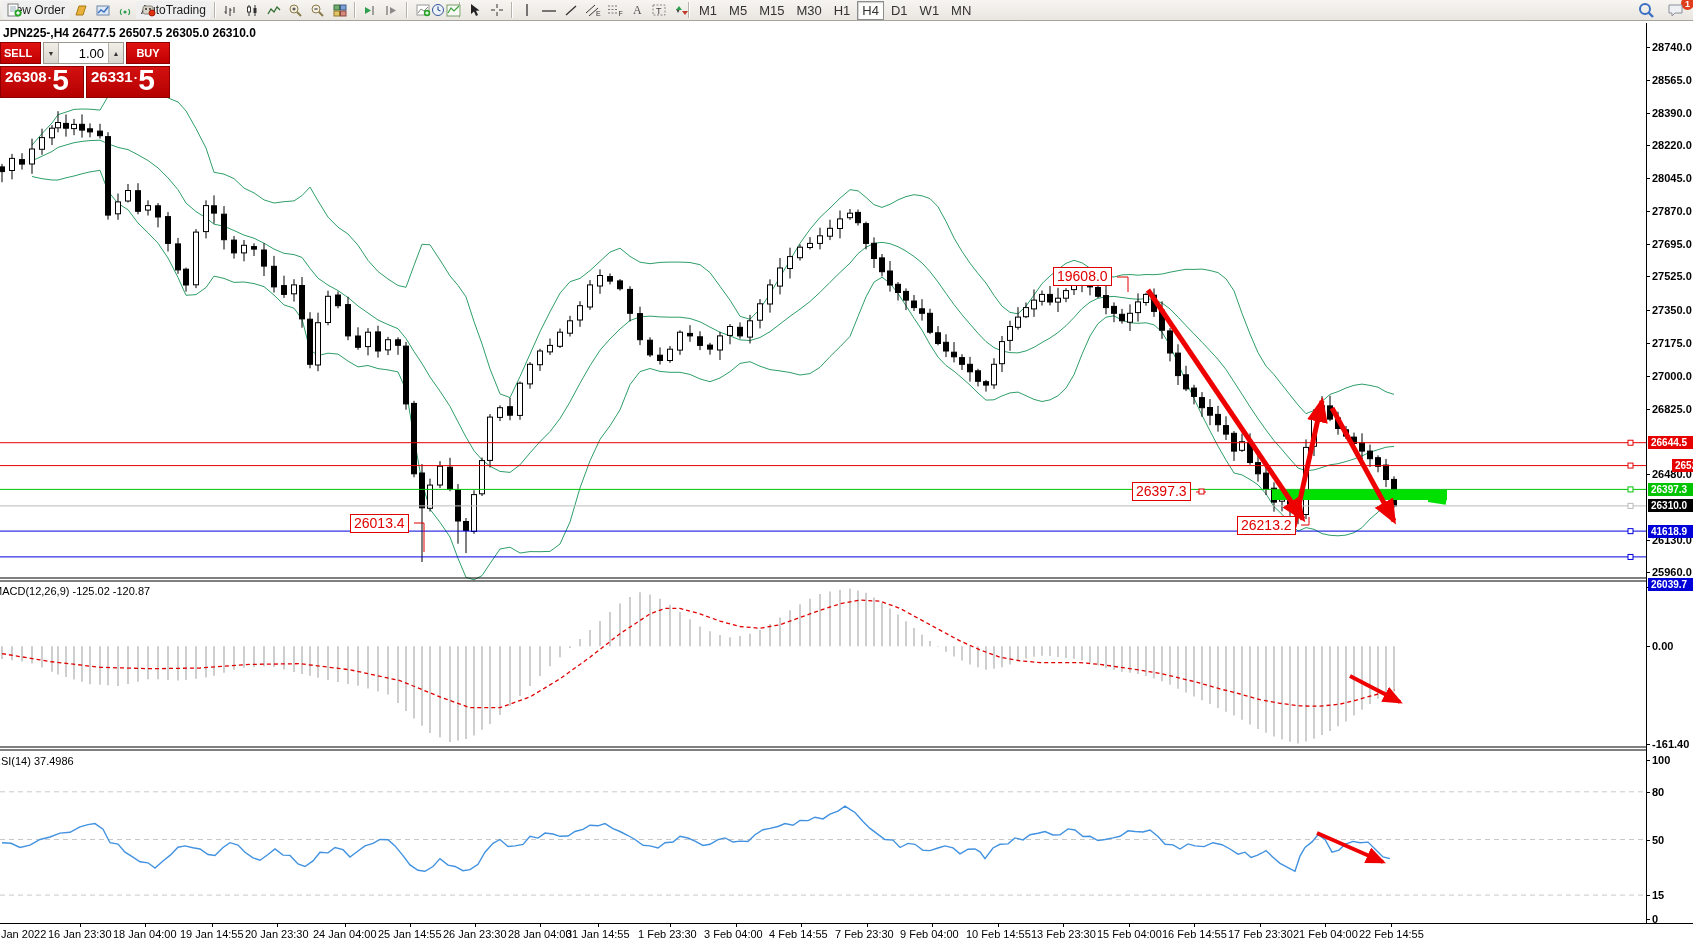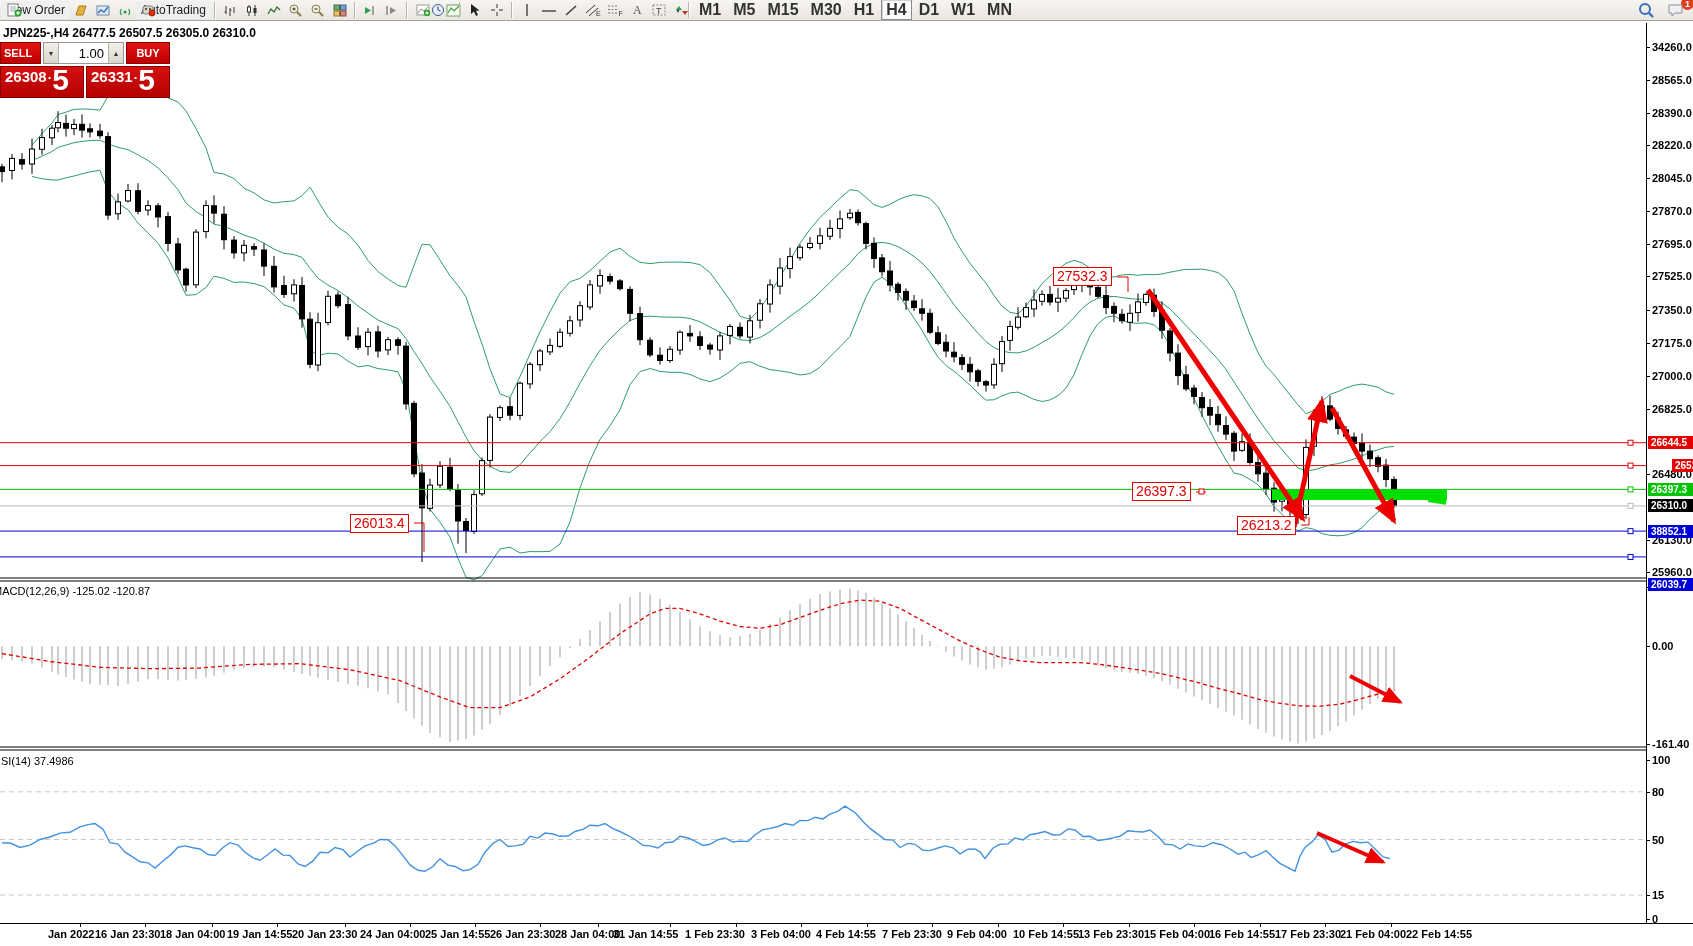--- a/index.html
+++ b/index.html
@@ -7,21 +7,21 @@
        font-family:"Liberation Sans",sans-serif;-webkit-font-smoothing:antialiased;}
   
   .toolbar{position:absolute;left:0;top:0;width:1693px;height:21px;
     background:linear-gradient(#f7f5f1,#e9e6e0);border-bottom:1px solid #a7a39d;
     display:flex;align-items:center;padding:0 2px;box-sizing:border-box;white-space:nowrap;}
   .tb{display:inline-flex;align-items:center;gap:4px;height:18px;padding:0 4px;border:1px solid transparent;
       border-radius:2px;font-size:12px;color:#1a1a1a;cursor:default;}
   .tbi{display:inline-flex;align-items:center;justify-content:center;width:22px;height:18px;}
   .sep{width:1px;height:16px;background:#b5b2ac;border-right:1px solid #fff;margin:0 3px;}
   .caret{font-size:8px;color:#444;margin-left:1px;}
-  .tf{font-size:16px;font-weight:bold;color:#333;padding:1px 4px;margin:4px 1px;border:1px solid transparent;}
+  .tf{font-size:13px;font-weight:normal;color:#333;padding:1px 4px;margin:4px 1px;border:1px solid transparent;}
   .tf.active{background:#fdfdfb;border:1px solid #8d8d8d;box-shadow:inset 1px 1px 1px #cfcfcf;}
   .right-icons{position:absolute;right:6px;top:1px;display:flex;align-items:center;gap:8px;}
   .badge{position:absolute;right:-7px;top:-4px;width:13px;height:13px;border-radius:50%;background:#e03c1e;
          color:#fff;font-size:9px;font-weight:bold;display:flex;align-items:center;justify-content:center;}
   
   .chart-title{position:absolute;left:3px;top:26px;font-size:12px;font-weight:bold;color:#000;z-index:5;}
   .pane-label{position:absolute;font-size:11px;color:#000;z-index:5;}
   
   .ocp{position:absolute;left:0;top:42px;width:170px;z-index:8;font-family:"Liberation Sans",sans-serif;}
   .ocp-row1{display:flex;height:22px;gap:2px;margin-bottom:2px;}
@@ -42,21 +42,21 @@
   .bp-dot{font-size:13px;font-weight:bold;margin:0 1px;}
   .bp-big{font-size:30px;font-weight:bold;line-height:26px;}
   
   .vaxis-line{position:absolute;left:1646px;top:23px;width:1px;height:901px;background:#000;z-index:4;}
   .ptick{position:absolute;left:1652px;font-size:11px;font-weight:bold;color:#000;z-index:4;}
   .ptick-mark{position:absolute;left:1646px;width:4px;height:1px;background:#000;z-index:4;}
   .pbox{position:absolute;left:1648px;width:45px;height:13px;color:#fff;font-size:10px;font-weight:bold;
         text-align:left;padding:0 0 0 3px;z-index:5;line-height:13px;box-sizing:border-box;}
   .time-axis{position:absolute;left:0;top:923px;width:1693px;height:23px;background:#fff;
        border-top:1.5px solid #000;z-index:4;}
-  .tlabel{position:absolute;top:4px;font-size:11px;font-weight:bold;color:#000;white-space:nowrap;padding-left:47px;}
+  .tlabel{position:absolute;top:4px;font-size:11px;font-weight:normal;color:#000;white-space:nowrap;}
   .ttick{position:absolute;top:0;width:1px;height:3px;background:#000;}
   
   .ann{position:absolute;border:1px solid #e00000;background:#fff;color:#e00000;font-size:14px;
        font-weight:500;padding:0 3px;line-height:17px;z-index:7;}
   svg{position:absolute;z-index:2;}
 </style>
 </head>
 <body>
 
 <div id="app">
@@ -815,21 +815,21 @@
       <polyline points="2,819.7 11,820.3 20,824.5 30,822.2 40,816.5 50,814.0 60,810.1 70,809.3 80,803.8 88,801.6 95,800.6 103,806.3 110,819.7 118,821.1 125,829.2 133,834.2 140,838.8 148,839.8 155,845.1 163,838.0 170,832.4 178,824.2 185,822.9 193,824.8 200,826.0 208,831.5 215,832.4 223,824.5 230,819.7 238,822.1 245,829.2 253,834.9 260,837.2 268,831.5 275,826.0 283,832.1 290,832.4 298,841.0 305,843.5 313,837.9 320,829.2 328,829.9 335,824.5 343,826.7 350,834.0 358,828.0 365,822.9 373,820.4 380,816.5 388,816.7 395,822.9 403,832.6 410,841.9 418,847.3 425,848.3 433,843.5 440,835.6 448,842.1 455,843.5 463,847.7 470,846.7 478,841.3 485,829.2 493,820.4 500,816.5 508,823.5 515,822.9 523,821.4 530,813.3 538,815.1 545,810.1 553,811.0 560,813.3 568,813.0 575,808.5 583,806.3 590,802.2 598,802.8 605,800.6 613,805.6 620,808.5 628,812.5 635,816.5 643,822.3 650,822.9 658,825.0 665,819.7 673,819.0 680,813.3 688,815.0 695,818.1 703,822.4 710,821.3 718,816.6 725,814.9 733,819.0 740,818.1 748,818.5 755,811.7 763,806.7 770,805.4 778,803.5 785,800.6 793,802.3 800,797.4 808,797.6 815,794.2 823,795.9 830,791.1 838,788.1 845,783.1 850,786.4 855,789.5 863,798.5 870,805.4 878,811.4 885,816.5 893,817.1 900,824.5 908,820.4 915,821.3 923,827.3 930,827.6 938,825.0 945,822.9 953,824.9 960,830.8 968,826.2 975,826.0 980,828.8 985,835.6 993,825.0 1000,821.3 1008,820.9 1015,814.9 1023,816.9 1030,811.7 1038,810.2 1045,808.5 1053,812.0 1060,811.7 1068,805.9 1075,807.0 1083,813.5 1090,813.3 1098,817.6 1105,816.5 1113,814.9 1120,813.3 1128,807.8 1135,808.5 1143,809.0 1150,807.0 1158,813.5 1165,821.3 1173,821.9 1180,826.0 1188,820.9 1195,822.9 1204,823.6 1213,819.7 1222,821.7 1230,826.0 1238,831.2 1245,829.2 1251,834.5 1257,832.4 1262,830.0 1266,827.6 1273,834.3 1280,840.4 1288,844.6 1295,848.3 1300,833.1 1305,824.5 1312,818.9 1318,811.7 1325,816.5 1332,829.2 1339,827.1 1345,821.3 1353,818.4 1360,819.7 1368,819.1 1375,826.0 1383,833.9 1390,835.6" fill="none" stroke="#4292e0" stroke-width="1.4"></polyline>
       <line x1="1317" y1="810" x2="1383" y2="839" stroke="#ee0000" stroke-width="4" marker-end="url(#ah)"></line>
       <line x1="0" y1="555" x2="1646" y2="555" stroke="#000" stroke-width="1.2"></line>
       <line x1="0" y1="558" x2="1646" y2="558" stroke="#000" stroke-width="1.2"></line>
       <line x1="0" y1="724" x2="1646" y2="724" stroke="#000" stroke-width="1.2"></line>
       <line x1="0" y1="727" x2="1646" y2="727" stroke="#000" stroke-width="1.2"></line>
     </svg>
 
   <div class="vaxis-line"></div>
   <div id="axisCol">
-      <div class="ptick" style="top: 41px;">34260.0</div>
+      <div class="ptick" style="top: 41px;">28740.0</div>
       <div class="ptick-mark" style="top: 47px;"></div>
       <div class="ptick" style="top: 74.0486px;">28565.0</div>
       <div class="ptick-mark" style="top: 80.0486px;"></div>
       <div class="ptick" style="top: 107.097px;">28390.0</div>
       <div class="ptick-mark" style="top: 113.097px;"></div>
       <div class="ptick" style="top: 139.201px;">28220.0</div>
       <div class="ptick-mark" style="top: 145.201px;"></div>
       <div class="ptick" style="top: 172.25px;">28045.0</div>
       <div class="ptick-mark" style="top: 178.25px;"></div>
       <div class="ptick" style="top: 205.299px;">27870.0</div>
@@ -865,26 +865,26 @@
       <div class="ptick" style="top: 833.5px;">50</div>
       <div class="ptick-mark" style="top: 839.5px;"></div>
       <div class="ptick" style="top: 889.15px;">15</div>
       <div class="ptick-mark" style="top: 895.15px;"></div>
       <div class="ptick" style="top: 913px;">0</div>
       <div class="ptick-mark" style="top: 919px;"></div>
       <div class="pbox" style="top: 436.233px; background: rgb(230, 0, 0);">26644.5</div>
       <div class="pbox" style="top: 459.084px; background: rgb(230, 0, 0); margin-left: 24px;">26523.5</div>
       <div class="pbox" style="top: 482.916px; background: rgb(0, 196, 0);">26397.3</div>
       <div class="pbox" style="top: 499.403px; background: rgb(0, 0, 0);">26310.0</div>
-      <div class="pbox" style="top: 524.633px; background: rgb(0, 0, 217);">38852.1</div>
+      <div class="pbox" style="top: 524.633px; background: rgb(0, 0, 217);">41618.9</div>
       <div class="pbox" style="top: 578px; background: rgb(0, 0, 217);">26039.7</div>
     </div>
 
   <div id="annLabels">
-      <div class="ann" style="left: 1053px; top: 267px;">27532.3</div>
+      <div class="ann" style="left: 1053px; top: 267px;">19608.0</div>
       <div class="ann" style="left: 1132px; top: 482px;">26397.3</div>
       <div class="ann" style="left: 1237px; top: 516px;">26213.2</div>
       <div class="ann" style="left: 350px; top: 514px;">26013.4</div>
     </div>
 
   <div class="time-axis">
       <div id="timeLabels">
         <div class="tlabel" style="left: 1px;">Jan 2022</div>
         <div class="tlabel" style="left: 48px;">16 Jan 23:30</div>
         <div class="ttick" style="left: 80px;"></div>

